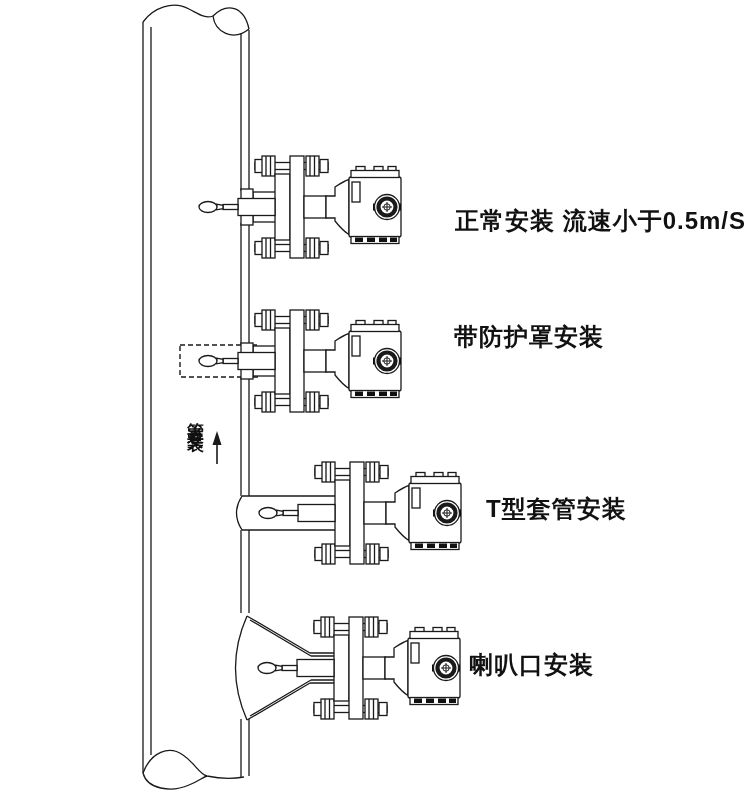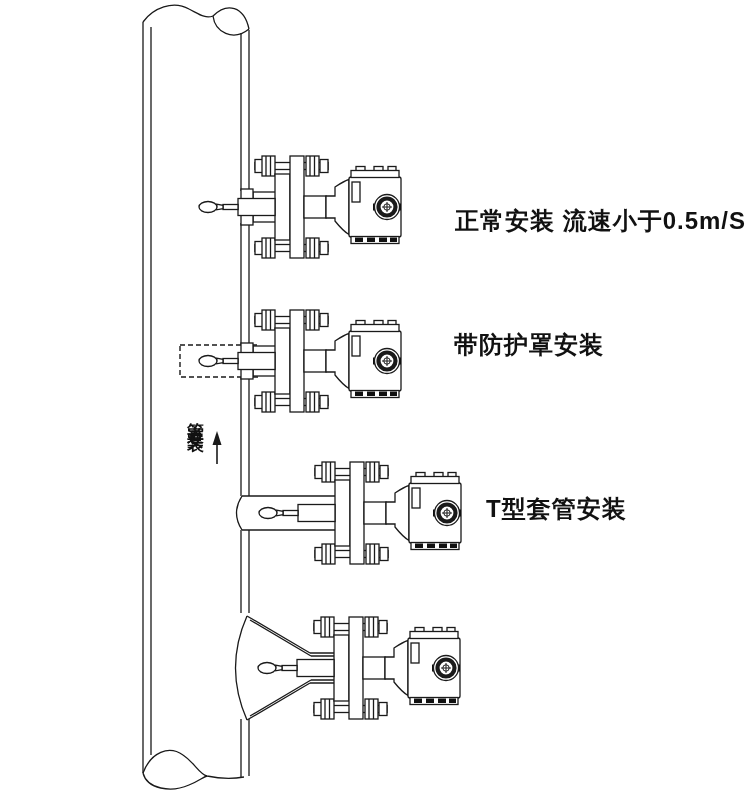--- a/index.html
+++ b/index.html
@@ -16,21 +16,21 @@
   .install-label {
     position: absolute;
     font-weight: 700;
     font-size: 24px;
     line-height: 30px;
     color: #111111;
     white-space: nowrap;
     letter-spacing: 1px;
   }
   .label-1 { left: 418px; top: 206px; }
-  .label-2 { left: 417px; top: 330px; }
+  .label-2 { left: 417px; top: 322px; }
   .label-3 { left: 449px; top: 494px; }
   .label-4 { left: 432px; top: 650px; }
   .pipe-direction-label {
     position: absolute;
     left: 147px;
     top: 409px;
     writing-mode: vertical-rl;
     text-orientation: upright;
     font-weight: 700;
     font-size: 17px;
@@ -190,15 +190,16 @@
       </g>
     </g>
   </svg>
 
   <div class="install-label label-1">正常安装  流速小于0.5m/S</div>
 
   <div class="install-label label-2">带防护罩安装</div>
 
   <div class="install-label label-3">T型套管安装</div>
 
+  <div class="install-label label-4">喇叭口安装</div>
 
   <div class="pipe-direction-label">管道安装</div>
 </div>
 
 </body></html>

